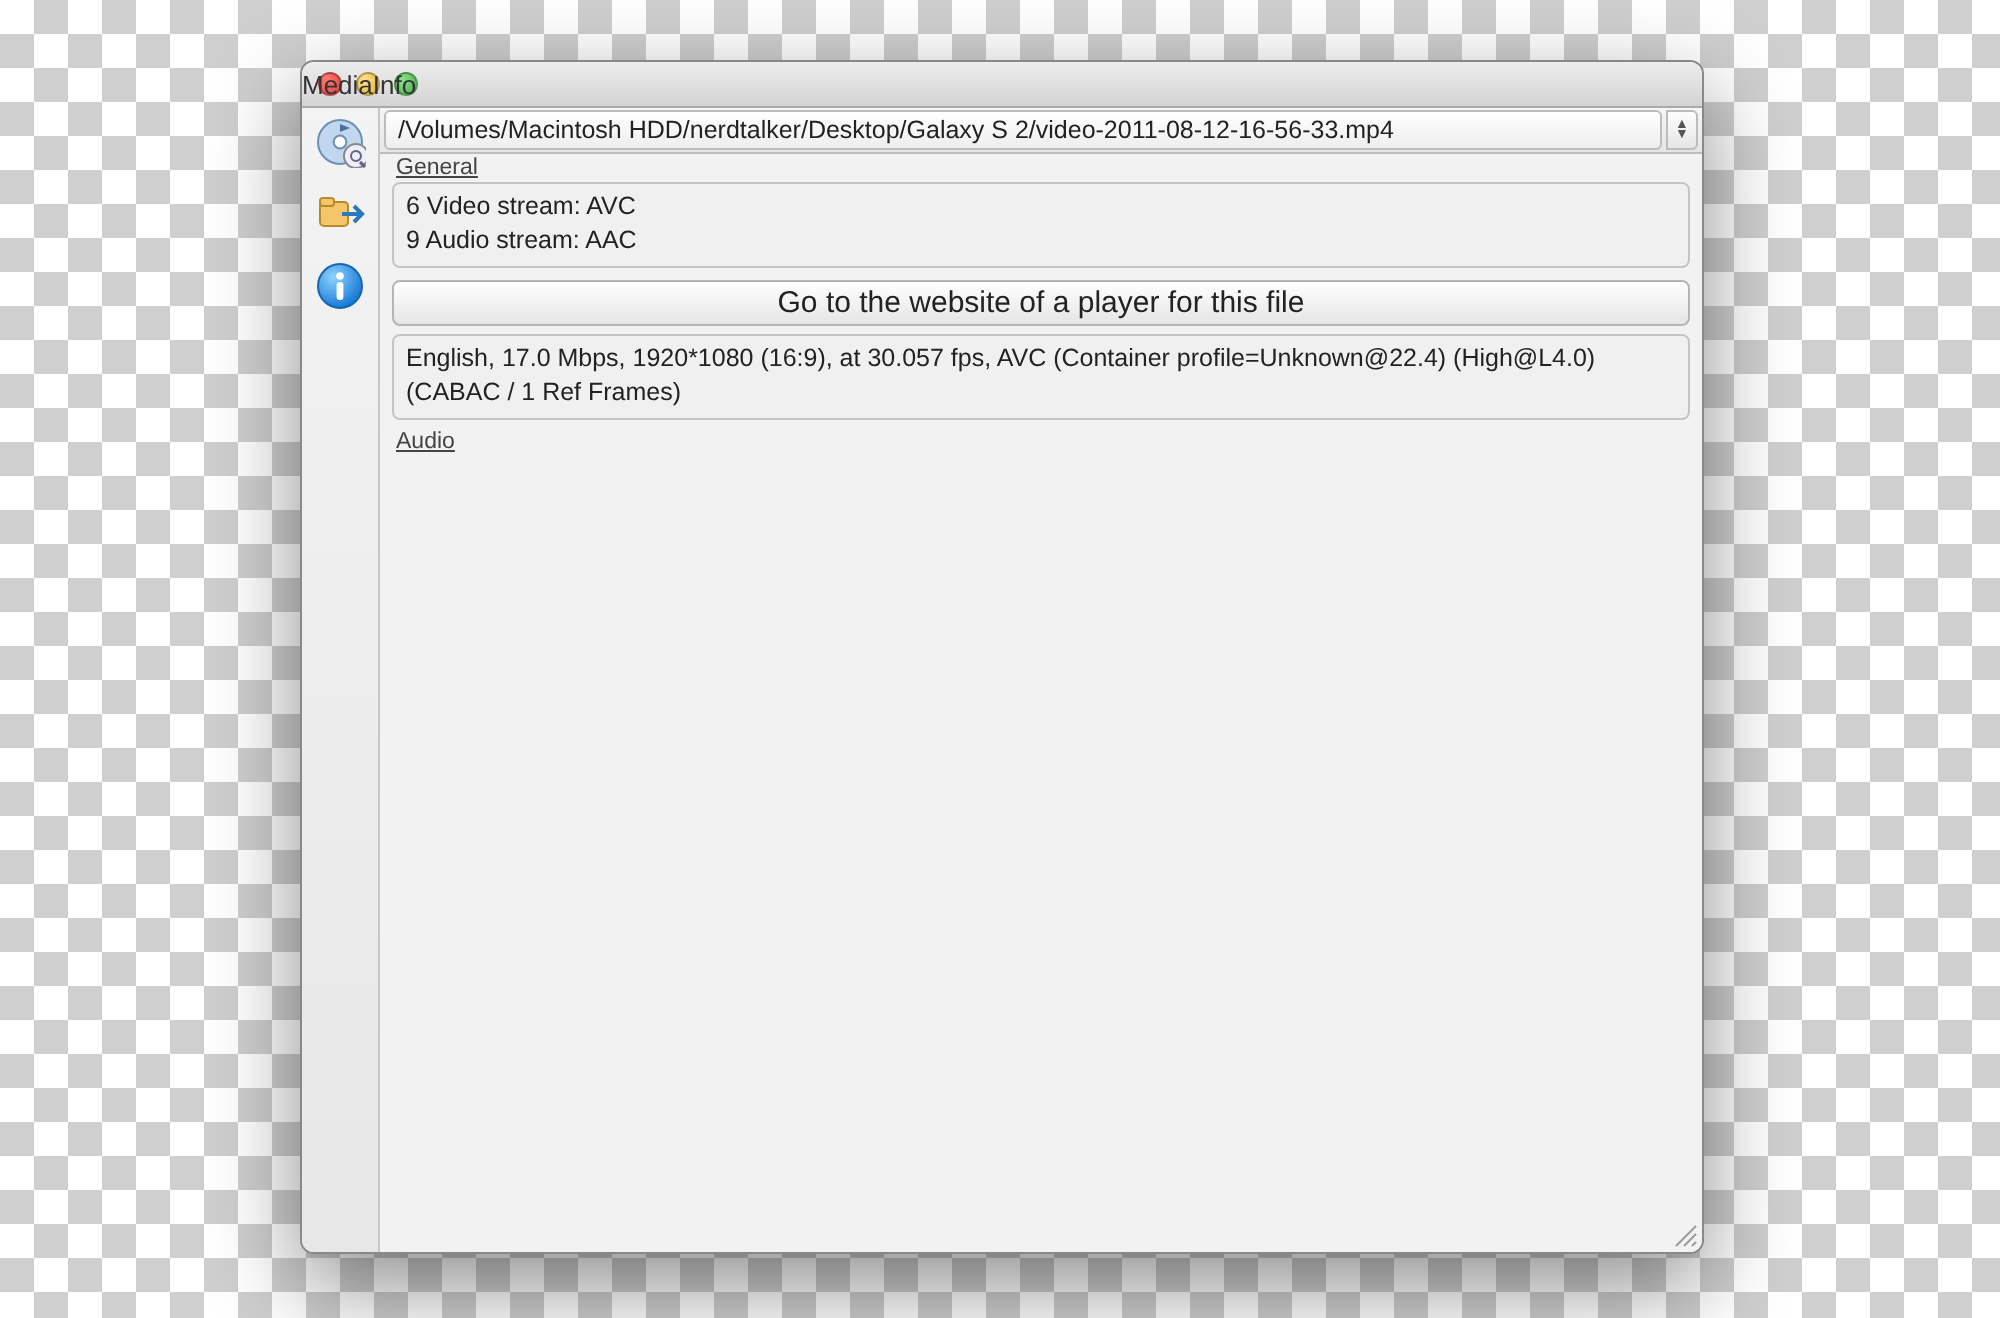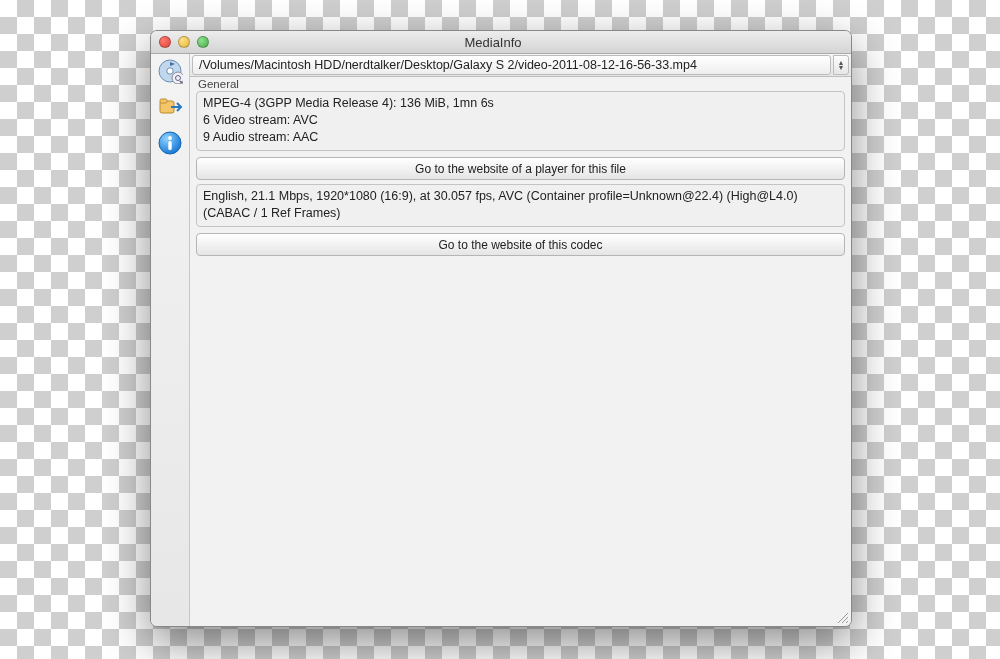--- a/index.html
+++ b/index.html
@@ -54,21 +54,20 @@
     width: 12px; height: 12px; border-radius: 50%;
     border: 1px solid rgba(0,0,0,0.25);
     box-sizing: border-box;
   }
   .light.red { background: radial-gradient(circle at 30% 30%, #ff7a70, #e0443e); }
   .light.yellow { background: radial-gradient(circle at 30% 30%, #ffe08a, #e5b53a); }
   .light.green { background: radial-gradient(circle at 30% 30%, #8de28d, #4eab4e); }
   .title {
     position: absolute;
     left: 0; right: 16px;
-    text-align: center;
     font-size: 13px;
     color: #333;
     pointer-events: none;
   }
   .body {
     flex: 1;
     display: flex;
     flex-direction: column;
   }
   .pathbar {
@@ -132,37 +131,38 @@
     flex: 1;
     display: flex;
     flex-direction: column;
     background: #f2f2f2;
     position: relative;
   }
   .group-label {
     font-size: 11.5px;
     color: #444;
     padding: 1px 0 1px 8px;
+    text-decoration: underline;
   }
   .group-box {
     margin: 0 6px 4px 6px;
     border: 1px solid #c4c4c4;
     border-radius: 4px;
     background: #f0f0f0;
     padding: 3px 6px 4px 6px;
     font-size: 12.5px;
     line-height: 17px;
   }
   .wide-btn {
     margin: 2px 6px 4px 6px;
     height: 21px;
     border: 1px solid #b5b5b5;
     border-radius: 4px;
     background: linear-gradient(#ffffff,#e5e5e5);
-    font-size: 12px;
+    font-size: 15px;
     display: flex;
     align-items: center;
     justify-content: center;
     box-shadow: inset 0 1px 0 #fff;
   }
   .resize {
     position: absolute;
     right: 2px; bottom: 2px;
     width: 14px; height: 14px;
   }
@@ -225,31 +225,30 @@
           <div class="pathbar">
             <div class="path">/Volumes/Macintosh HDD/nerdtalker/Desktop/Galaxy S 2/video-2011-08-12-16-56-33.mp4</div>
             <div class="dd">
               <span>▲</span>
               <span>▼</span>
             </div>
           </div>
 
           <div class="group-label">General</div>
           <div class="group-box">
-            <div>MPEG-4 (3GPP Media Release 4): 136 MiB, 1mn 6s</div>
             <div>6 Video stream: AVC</div>
             <div>9 Audio stream: AAC</div>
           </div>
           <div class="wide-btn">Go to the website of a player for this file</div>
 
           <div class="group-box">
-            <div>English, 21.1 Mbps, 1920*1080 (16:9), at 30.057 fps, AVC (Container profile=Unknown@22.4) (High@L4.0) (CABAC / 1 Ref Frames)</div>
-          </div>
-          <div class="wide-btn">Go to the website of this codec</div>
-
+            <div>English, 17.0 Mbps, 1920*1080 (16:9), at 30.057 fps, AVC (Container profile=Unknown@22.4) (High@L4.0) (CABAC / 1 Ref Frames)</div>
+          </div>
+
+          <div class="group-label">Audio</div>
 
           <div class="resize">
             <svg width="14" height="14" viewBox="0 0 14 14">
               <line x1="3" y1="13" x2="13" y2="3" stroke="#9a9a9a"></line>
               <line x1="7" y1="13" x2="13" y2="7" stroke="#9a9a9a"></line>
               <line x1="11" y1="13" x2="13" y2="11" stroke="#9a9a9a"></line>
             </svg>
           </div>
         </div>
       </div>

